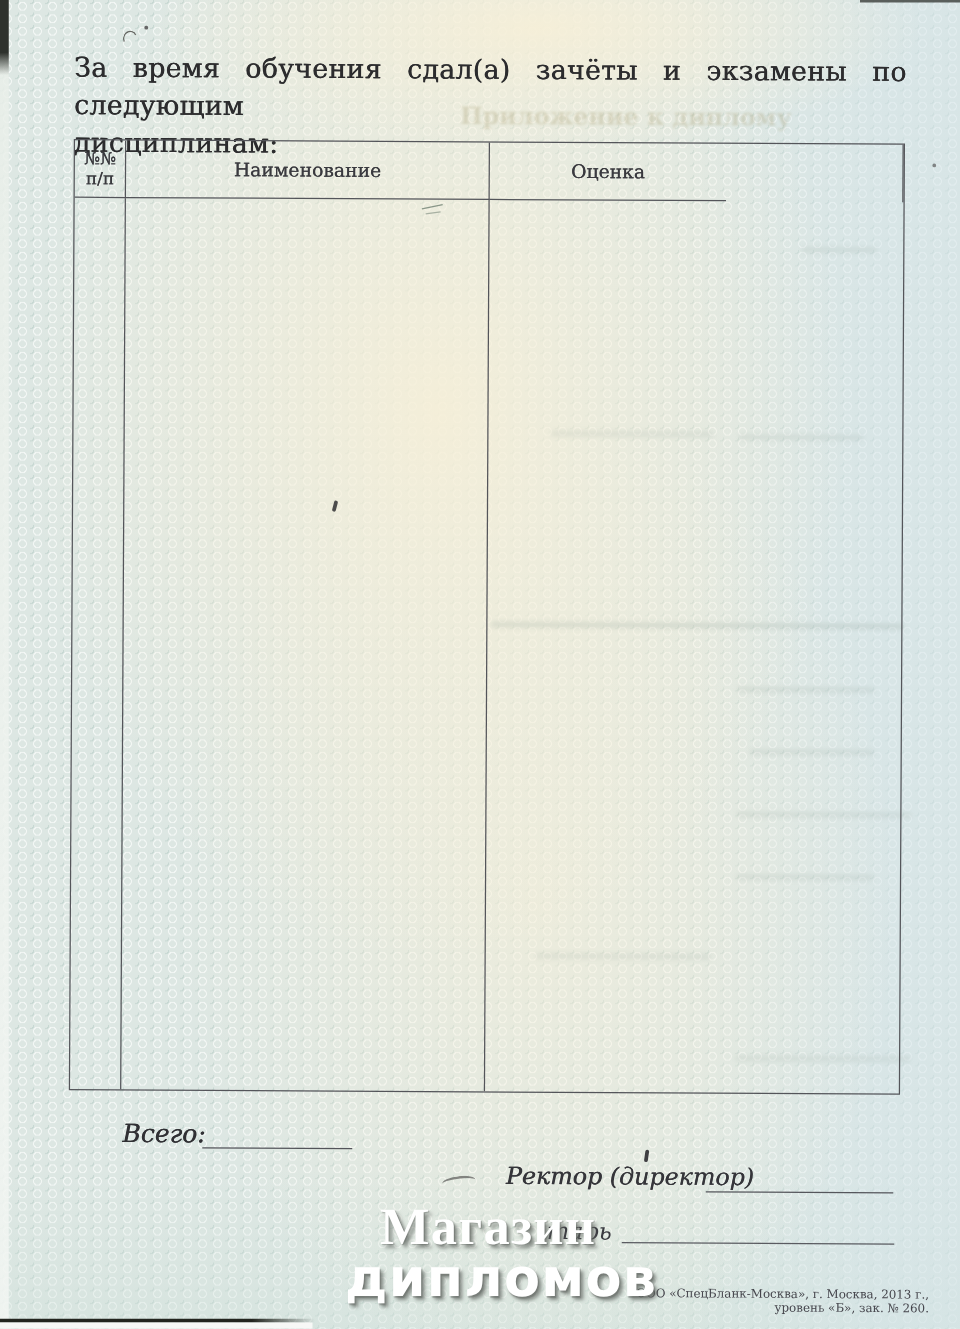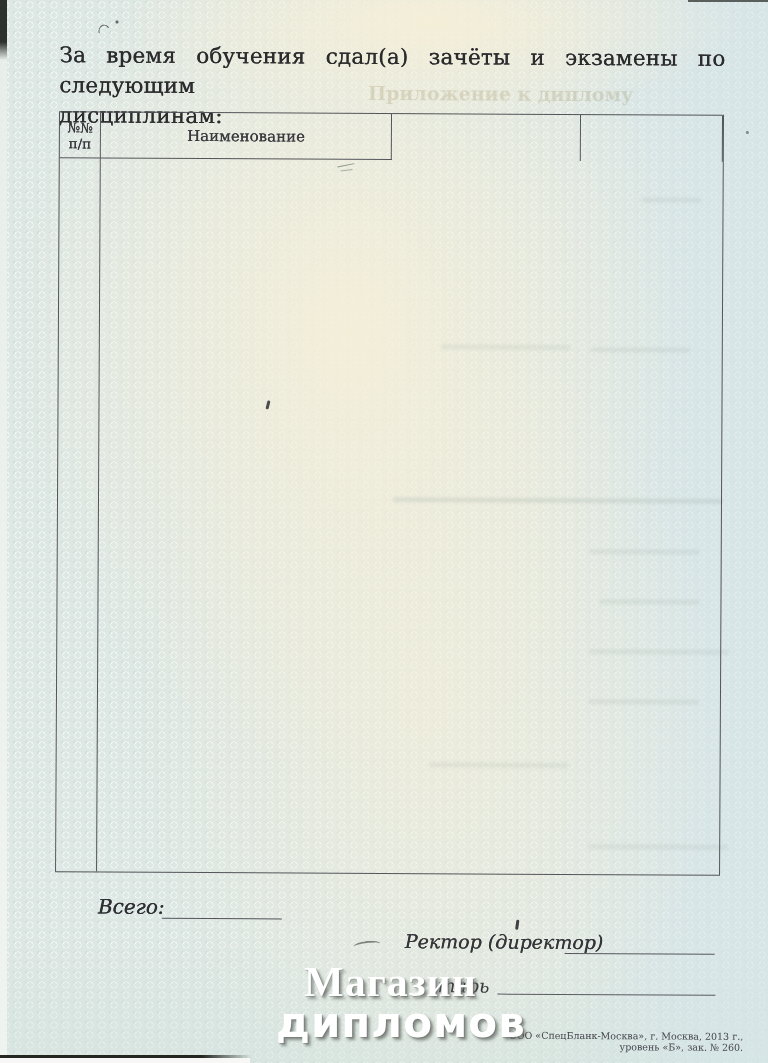--- a/index.html
+++ b/index.html
@@ -105,20 +105,23 @@
   </div>
 
   <div class="grid-table">
     <div class="cell head h-no">
       <span>№№</span>
       <span>п/п</span>
     </div>
     <div class="cell head h-name">
       <span>Наименование</span>
     </div>
+    <div class="cell head h-grade last">
+      <span>Оценка</span>
+    </div>
     <div class="cell"></div>
     <div class="cell"></div>
     <div class="cell"></div>
     <div class="cell last"></div>
   </div>
 
   <div class="total-label">Всего:</div>
   <div class="total-line"></div>
 
   <div class="speck pen-mark"></div>

